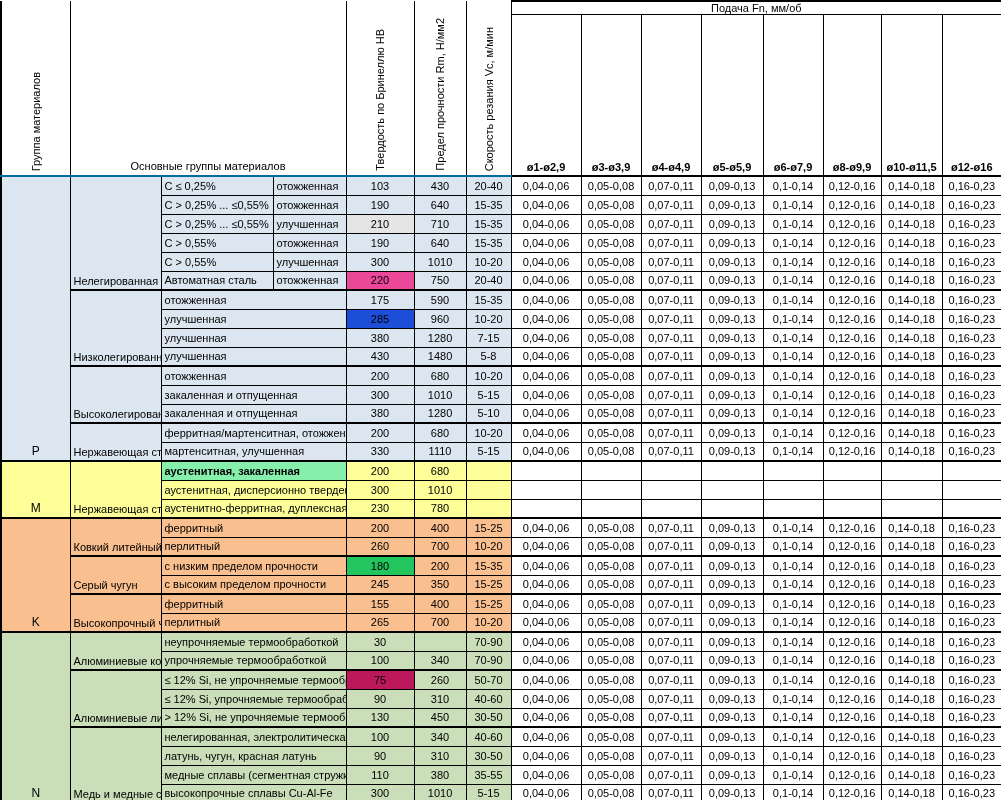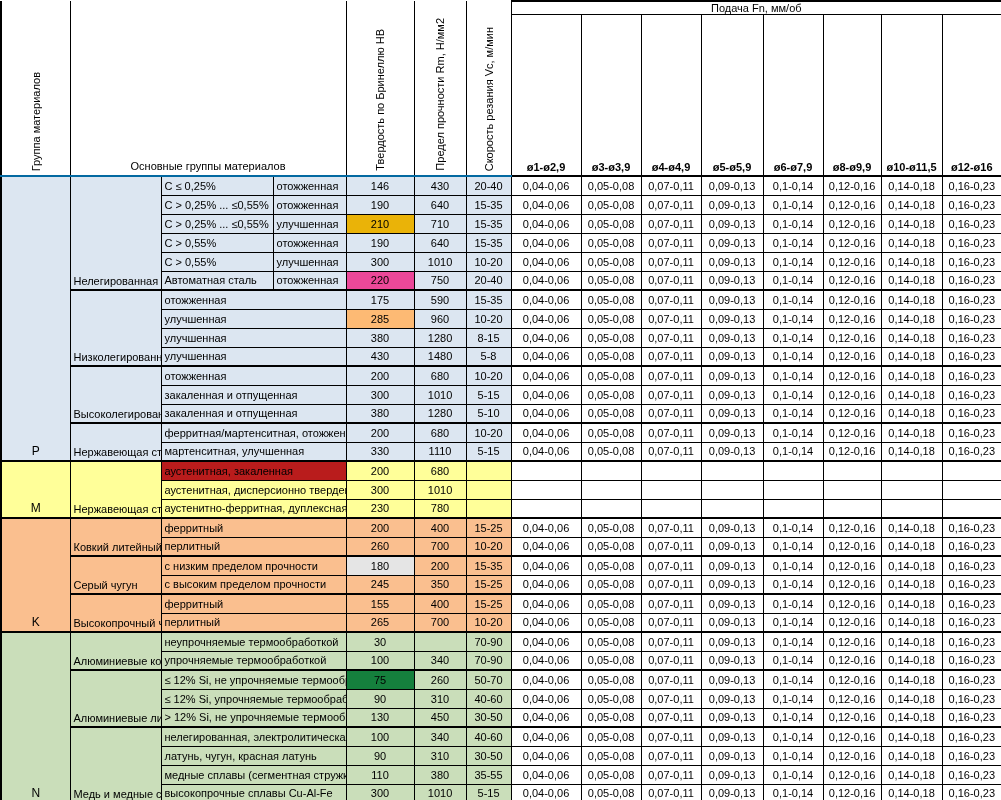--- a/index.html
+++ b/index.html
@@ -127,21 +127,21 @@
         <th class="diam">ø10-ø11,5</th>
         <th class="diam">ø12-ø16</th>
       </tr>
   </thead>
   <tbody id="tbody">
       <tr class="sec">
         <td class="letter-cell" rowspan="15" style="background: rgb(220, 230, 241);">P</td>
         <td class="group-cell" rowspan="6" style="background: rgb(220, 230, 241);">Нелегированная сталь</td>
         <td class="txt" style="background: rgb(220, 230, 241);">C ≤ 0,25%</td>
         <td class="txt" style="background: rgb(220, 230, 241);">отожженная</td>
-        <td class="num" style="background: rgb(220, 230, 241);">146</td>
+        <td class="num" style="background: rgb(220, 230, 241);">103</td>
         <td class="num" style="background: rgb(220, 230, 241);">430</td>
         <td class="num" style="background: rgb(220, 230, 241);">20-40</td>
         <td class="num feed">0,04-0,06</td>
         <td class="num feed">0,05-0,08</td>
         <td class="num feed">0,07-0,11</td>
         <td class="num feed">0,09-0,13</td>
         <td class="num feed">0,1-0,14</td>
         <td class="num feed">0,12-0,16</td>
         <td class="num feed">0,14-0,18</td>
         <td class="num feed">0,16-0,23</td>
@@ -157,21 +157,21 @@
         <td class="num feed">0,07-0,11</td>
         <td class="num feed">0,09-0,13</td>
         <td class="num feed">0,1-0,14</td>
         <td class="num feed">0,12-0,16</td>
         <td class="num feed">0,14-0,18</td>
         <td class="num feed">0,16-0,23</td>
       </tr>
       <tr>
         <td class="txt" style="background: rgb(220, 230, 241);">C &gt; 0,25% ... ≤0,55%</td>
         <td class="txt" style="background: rgb(220, 230, 241);">улучшенная</td>
-        <td class="num" style="background: #eab308; text-align: center;">210</td>
+        <td class="num" style="background: #e5e5e5; text-align: center;">210</td>
         <td class="num" style="background: rgb(220, 230, 241);">710</td>
         <td class="num" style="background: rgb(220, 230, 241);">15-35</td>
         <td class="num feed">0,04-0,06</td>
         <td class="num feed">0,05-0,08</td>
         <td class="num feed">0,07-0,11</td>
         <td class="num feed">0,09-0,13</td>
         <td class="num feed">0,1-0,14</td>
         <td class="num feed">0,12-0,16</td>
         <td class="num feed">0,14-0,18</td>
         <td class="num feed">0,16-0,23</td>
@@ -231,37 +231,37 @@
         <td class="num feed">0,05-0,08</td>
         <td class="num feed">0,07-0,11</td>
         <td class="num feed">0,09-0,13</td>
         <td class="num feed">0,1-0,14</td>
         <td class="num feed">0,12-0,16</td>
         <td class="num feed">0,14-0,18</td>
         <td class="num feed">0,16-0,23</td>
       </tr>
       <tr>
         <td class="txt" colspan="2" style="background: rgb(220, 230, 241);">улучшенная</td>
-        <td class="num" style="background: #fdba74;">285</td>
+        <td class="num" style="background: #1d4ed8;">285</td>
         <td class="num" style="background: rgb(220, 230, 241);">960</td>
         <td class="num" style="background: rgb(220, 230, 241);">10-20</td>
         <td class="num feed">0,04-0,06</td>
         <td class="num feed">0,05-0,08</td>
         <td class="num feed">0,07-0,11</td>
         <td class="num feed">0,09-0,13</td>
         <td class="num feed">0,1-0,14</td>
         <td class="num feed">0,12-0,16</td>
         <td class="num feed">0,14-0,18</td>
         <td class="num feed">0,16-0,23</td>
       </tr>
       <tr>
         <td class="txt" colspan="2" style="background: rgb(220, 230, 241);">улучшенная</td>
         <td class="num" style="background: rgb(220, 230, 241);">380</td>
         <td class="num" style="background: rgb(220, 230, 241);">1280</td>
-        <td class="num" style="background: rgb(220, 230, 241);">8-15</td>
+        <td class="num" style="background: rgb(220, 230, 241);">7-15</td>
         <td class="num feed">0,04-0,06</td>
         <td class="num feed">0,05-0,08</td>
         <td class="num feed">0,07-0,11</td>
         <td class="num feed">0,09-0,13</td>
         <td class="num feed">0,1-0,14</td>
         <td class="num feed">0,12-0,16</td>
         <td class="num feed">0,14-0,18</td>
         <td class="num feed">0,16-0,23</td>
       </tr>
       <tr>
@@ -346,21 +346,21 @@
         <td class="num feed">0,07-0,11</td>
         <td class="num feed">0,09-0,13</td>
         <td class="num feed">0,1-0,14</td>
         <td class="num feed">0,12-0,16</td>
         <td class="num feed">0,14-0,18</td>
         <td class="num feed">0,16-0,23</td>
       </tr>
       <tr class="sec">
         <td class="letter-cell" rowspan="3" style="background: rgb(255, 255, 153);">M</td>
         <td class="group-cell" rowspan="3" style="background: rgb(255, 255, 153);">Нержавеющая сталь</td>
-        <td class="txt" colspan="2" style="background: #b91c1c;">аустенитная, закаленная</td>
+        <td class="txt" colspan="2" style="background: #86efac; font-weight: bold;">аустенитная, закаленная</td>
         <td class="num" style="background: rgb(255, 255, 153);">200</td>
         <td class="num" style="background: rgb(255, 255, 153);">680</td>
         <td class="num" style="background: rgb(255, 255, 153);"></td>
         <td class="num feed"></td>
         <td class="num feed"></td>
         <td class="num feed"></td>
         <td class="num feed"></td>
         <td class="num feed"></td>
         <td class="num feed"></td>
         <td class="num feed"></td>
@@ -420,21 +420,21 @@
         <td class="num feed">0,07-0,11</td>
         <td class="num feed">0,09-0,13</td>
         <td class="num feed">0,1-0,14</td>
         <td class="num feed">0,12-0,16</td>
         <td class="num feed">0,14-0,18</td>
         <td class="num feed">0,16-0,23</td>
       </tr>
       <tr class="sec">
         <td class="group-cell" rowspan="2" style="background: rgb(250, 191, 143);">Серый чугун</td>
         <td class="txt" colspan="2" style="background: rgb(250, 191, 143);">с низким пределом прочности</td>
-        <td class="num" style="background: #e5e5e5; margin-left: 40px;">180</td>
+        <td class="num" style="background: #22c55e; margin-left: 40px;">180</td>
         <td class="num" style="background: rgb(250, 191, 143);">200</td>
         <td class="num" style="background: rgb(250, 191, 143);">15-35</td>
         <td class="num feed">0,04-0,06</td>
         <td class="num feed">0,05-0,08</td>
         <td class="num feed">0,07-0,11</td>
         <td class="num feed">0,09-0,13</td>
         <td class="num feed">0,1-0,14</td>
         <td class="num feed">0,12-0,16</td>
         <td class="num feed">0,14-0,18</td>
         <td class="num feed">0,16-0,23</td>
@@ -508,21 +508,21 @@
         <td class="num feed">0,07-0,11</td>
         <td class="num feed">0,09-0,13</td>
         <td class="num feed">0,1-0,14</td>
         <td class="num feed">0,12-0,16</td>
         <td class="num feed">0,14-0,18</td>
         <td class="num feed">0,16-0,23</td>
       </tr>
       <tr class="sec">
         <td class="group-cell" rowspan="3" style="background: rgb(202, 222, 186);">Алюминиевые литейные</td>
         <td class="txt" colspan="2" style="background: rgb(202, 222, 186);">≤ 12% Si, не упрочняемые термообработкой</td>
-        <td class="num" style="background: #15803d;">75</td>
+        <td class="num" style="background: #be185d;">75</td>
         <td class="num" style="background: rgb(202, 222, 186);">260</td>
         <td class="num" style="background: rgb(202, 222, 186);">50-70</td>
         <td class="num feed">0,04-0,06</td>
         <td class="num feed">0,05-0,08</td>
         <td class="num feed">0,07-0,11</td>
         <td class="num feed">0,09-0,13</td>
         <td class="num feed">0,1-0,14</td>
         <td class="num feed">0,12-0,16</td>
         <td class="num feed">0,14-0,18</td>
         <td class="num feed">0,16-0,23</td>

